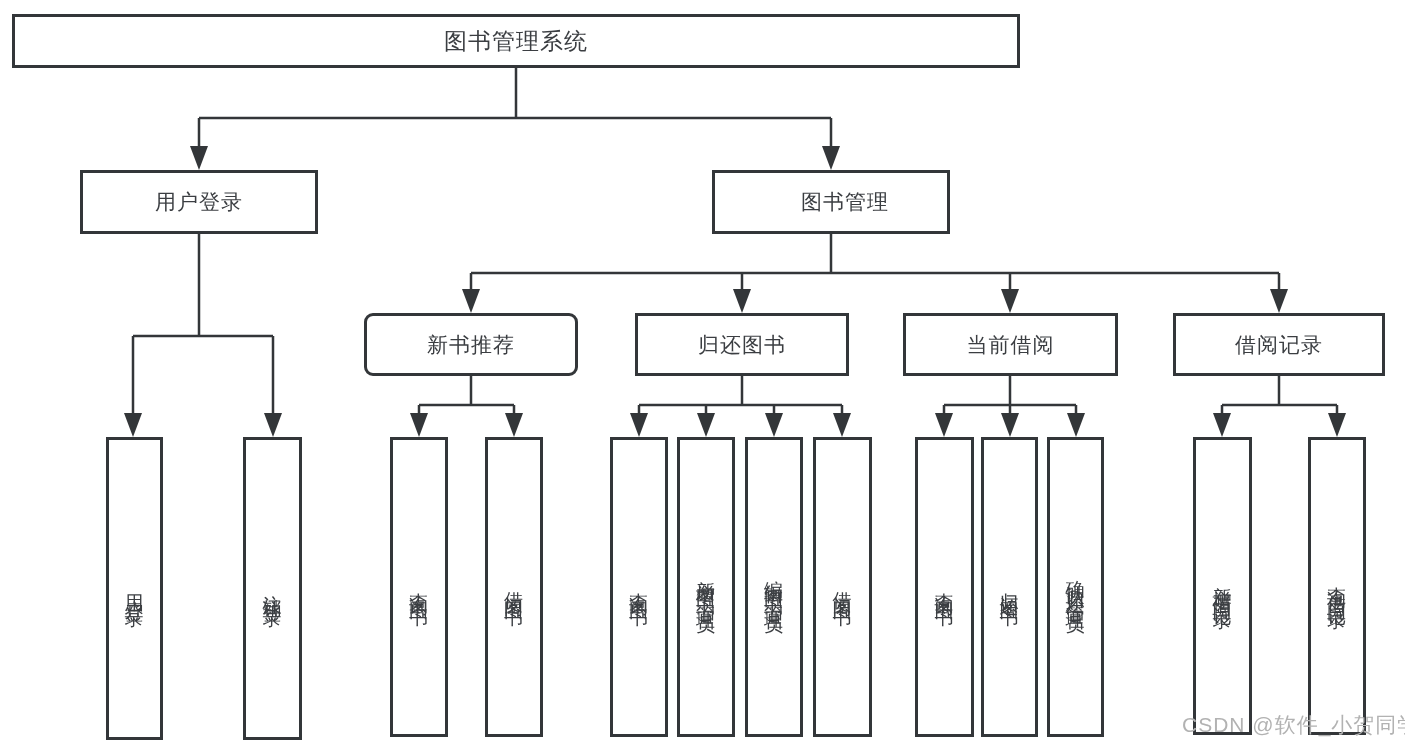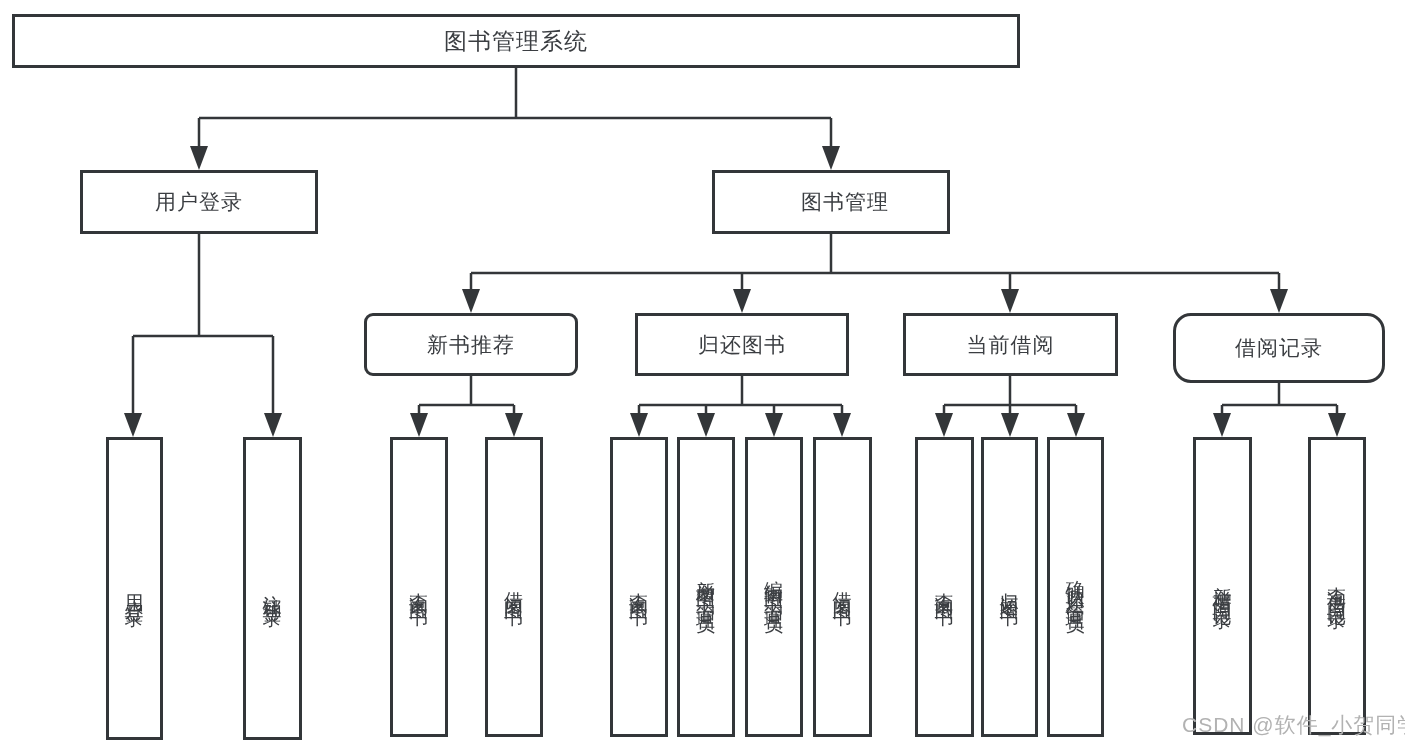--- a/index.html
+++ b/index.html
@@ -103,21 +103,21 @@
   </svg>
 
   <div class="node title" style="left:12px; top:14px; width:1008px; height:54px;">图书管理系统</div>
 
   <div class="node branch" style="left:80px; top:170px; width:238px; height:64px;">用户登录</div>
   <div class="node branch" style="left:712px; top:170px; width:238px; height:64px;padding-left:28px;">图书管理</div>
 
   <div class="node branch" style="left:364px; top:313px; width:214px; height:63px;border-radius:9px;">新书推荐</div>
   <div class="node branch" style="left:635px; top:313px; width:214px; height:63px;">归还图书</div>
   <div class="node branch" style="left:903px; top:313px; width:215px; height:63px;">当前借阅</div>
-  <div class="node branch" style="left:1173px; top:313px; width:212px; height:70px;border-radius:18px;">借阅记录</div>
+  <div class="node branch" style="left:1173px; top:313px; width:212px; height:63px;">借阅记录</div>
 
   <div class="node leaf" style="left:106px; top:437px; width:57px; height:303px;">
     <span class="vtext">用户登录</span>
   </div>
   <div class="node leaf" style="left:243px; top:437px; width:59px; height:303px;">
     <span class="vtext">注销登录</span>
   </div>
 
   <div class="node leaf" style="left:390px; top:437px; width:58px; height:300px;">
     <span class="vtext">查询图书</span>

